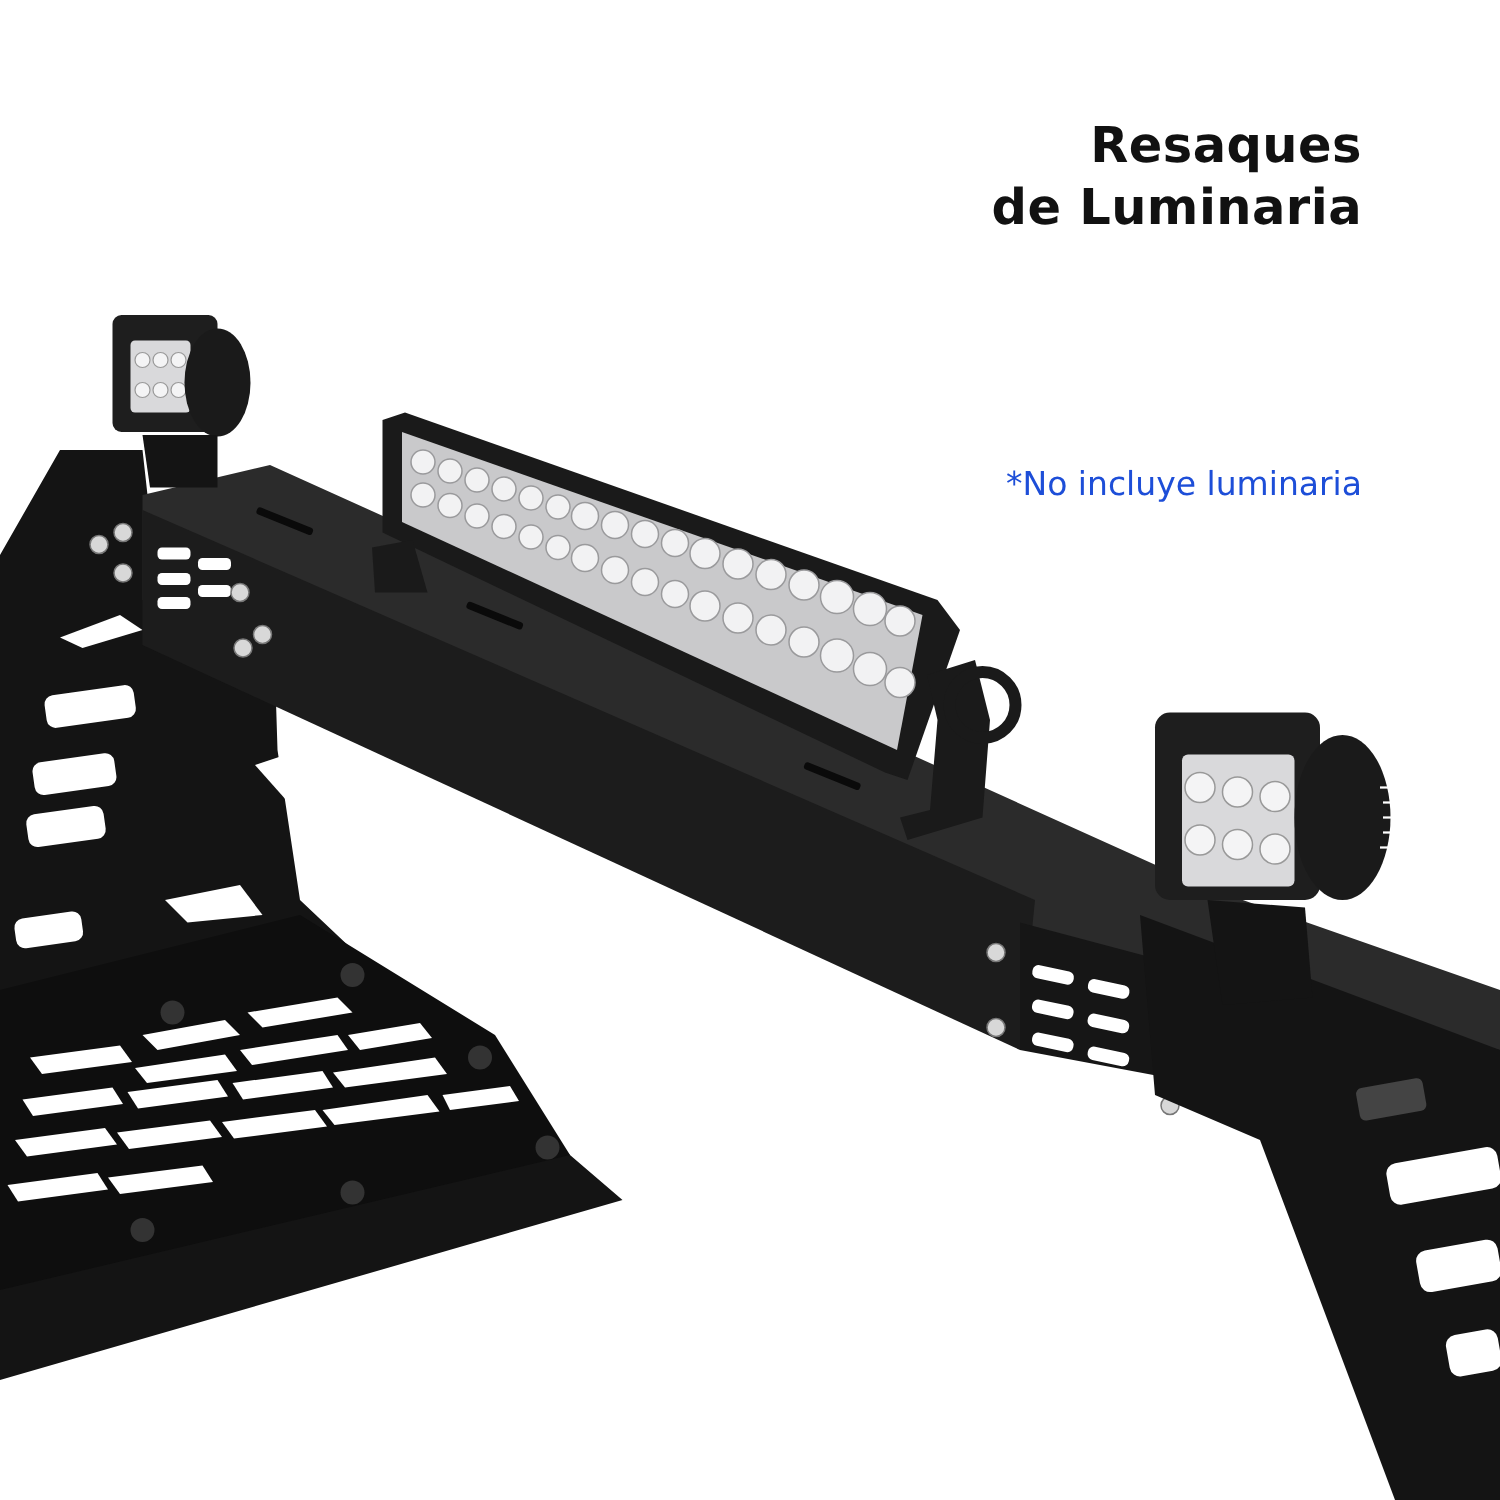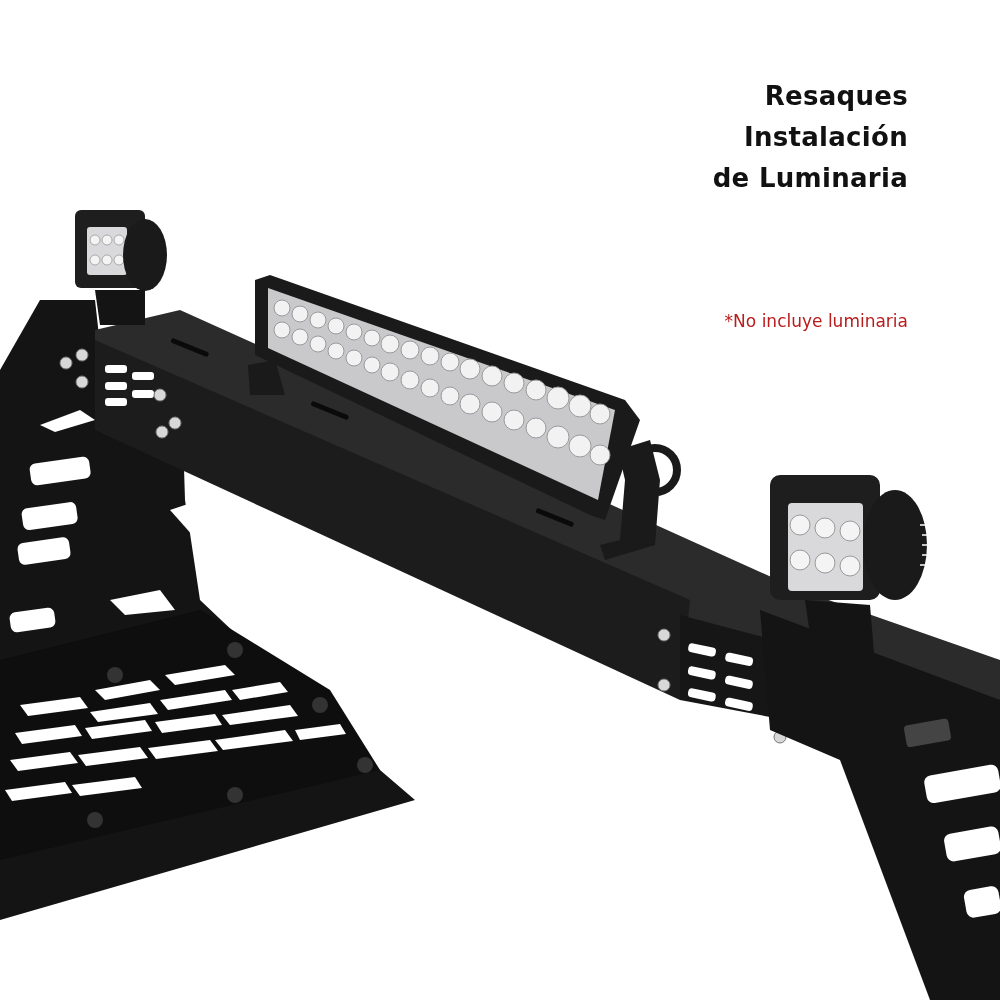--- a/index.html
+++ b/index.html
@@ -3,28 +3,28 @@
 <meta charset="utf-8">
 <style>
   html, body { margin: 0; padding: 0; }
   body {
     width: 1000px; height: 1000px; overflow: hidden;
     background: #ffffff; position: relative;
     font-family: "Liberation Sans", "DejaVu Sans", sans-serif;
   }
   .headline {
     position: absolute; right: 92px; top: 76px;
-    text-align: right; font-weight: 700; font-size: 26px;
+    text-align: right; font-weight: 700; font-size: 33px;
     line-height: 41px; color: #111111; letter-spacing: 0.3px;
     font-family: "DejaVu Sans", sans-serif;
   }
   .headline div { white-space: nowrap; }
   .note {
     position: absolute; right: 92px; top: 311px;
-    font-size: 17px; color: #b91c1c; white-space: nowrap;
+    font-size: 22px; color: #1d4ed8; white-space: nowrap;
     font-family: "DejaVu Sans", sans-serif;
   }
   svg.scene { position: absolute; left: 0; top: 0; width: 1000px; height: 1000px; }
 </style>
 </head>
 <body>
 
 <svg class="scene" viewBox="0 0 1000 1000" xmlns="http://www.w3.org/2000/svg">
 
   <g>
@@ -201,17 +201,16 @@
       <line x1="922" y1="545" x2="932" y2="545"></line>
         <line x1="922" y1="555" x2="932" y2="555"></line>
       <line x1="920" y1="565" x2="930" y2="565"></line>
     </g>
     <polygon points="805,600 870,605 875,665 815,670" fill="#141414"></polygon>
   </g>
 </svg>
 
 <div class="headline">
   <div>Resaques</div>
-  <div>Instalación</div>
   <div>de Luminaria</div>
 </div>
 
 <div class="note">*No incluye luminaria</div>
 
 </body></html>

